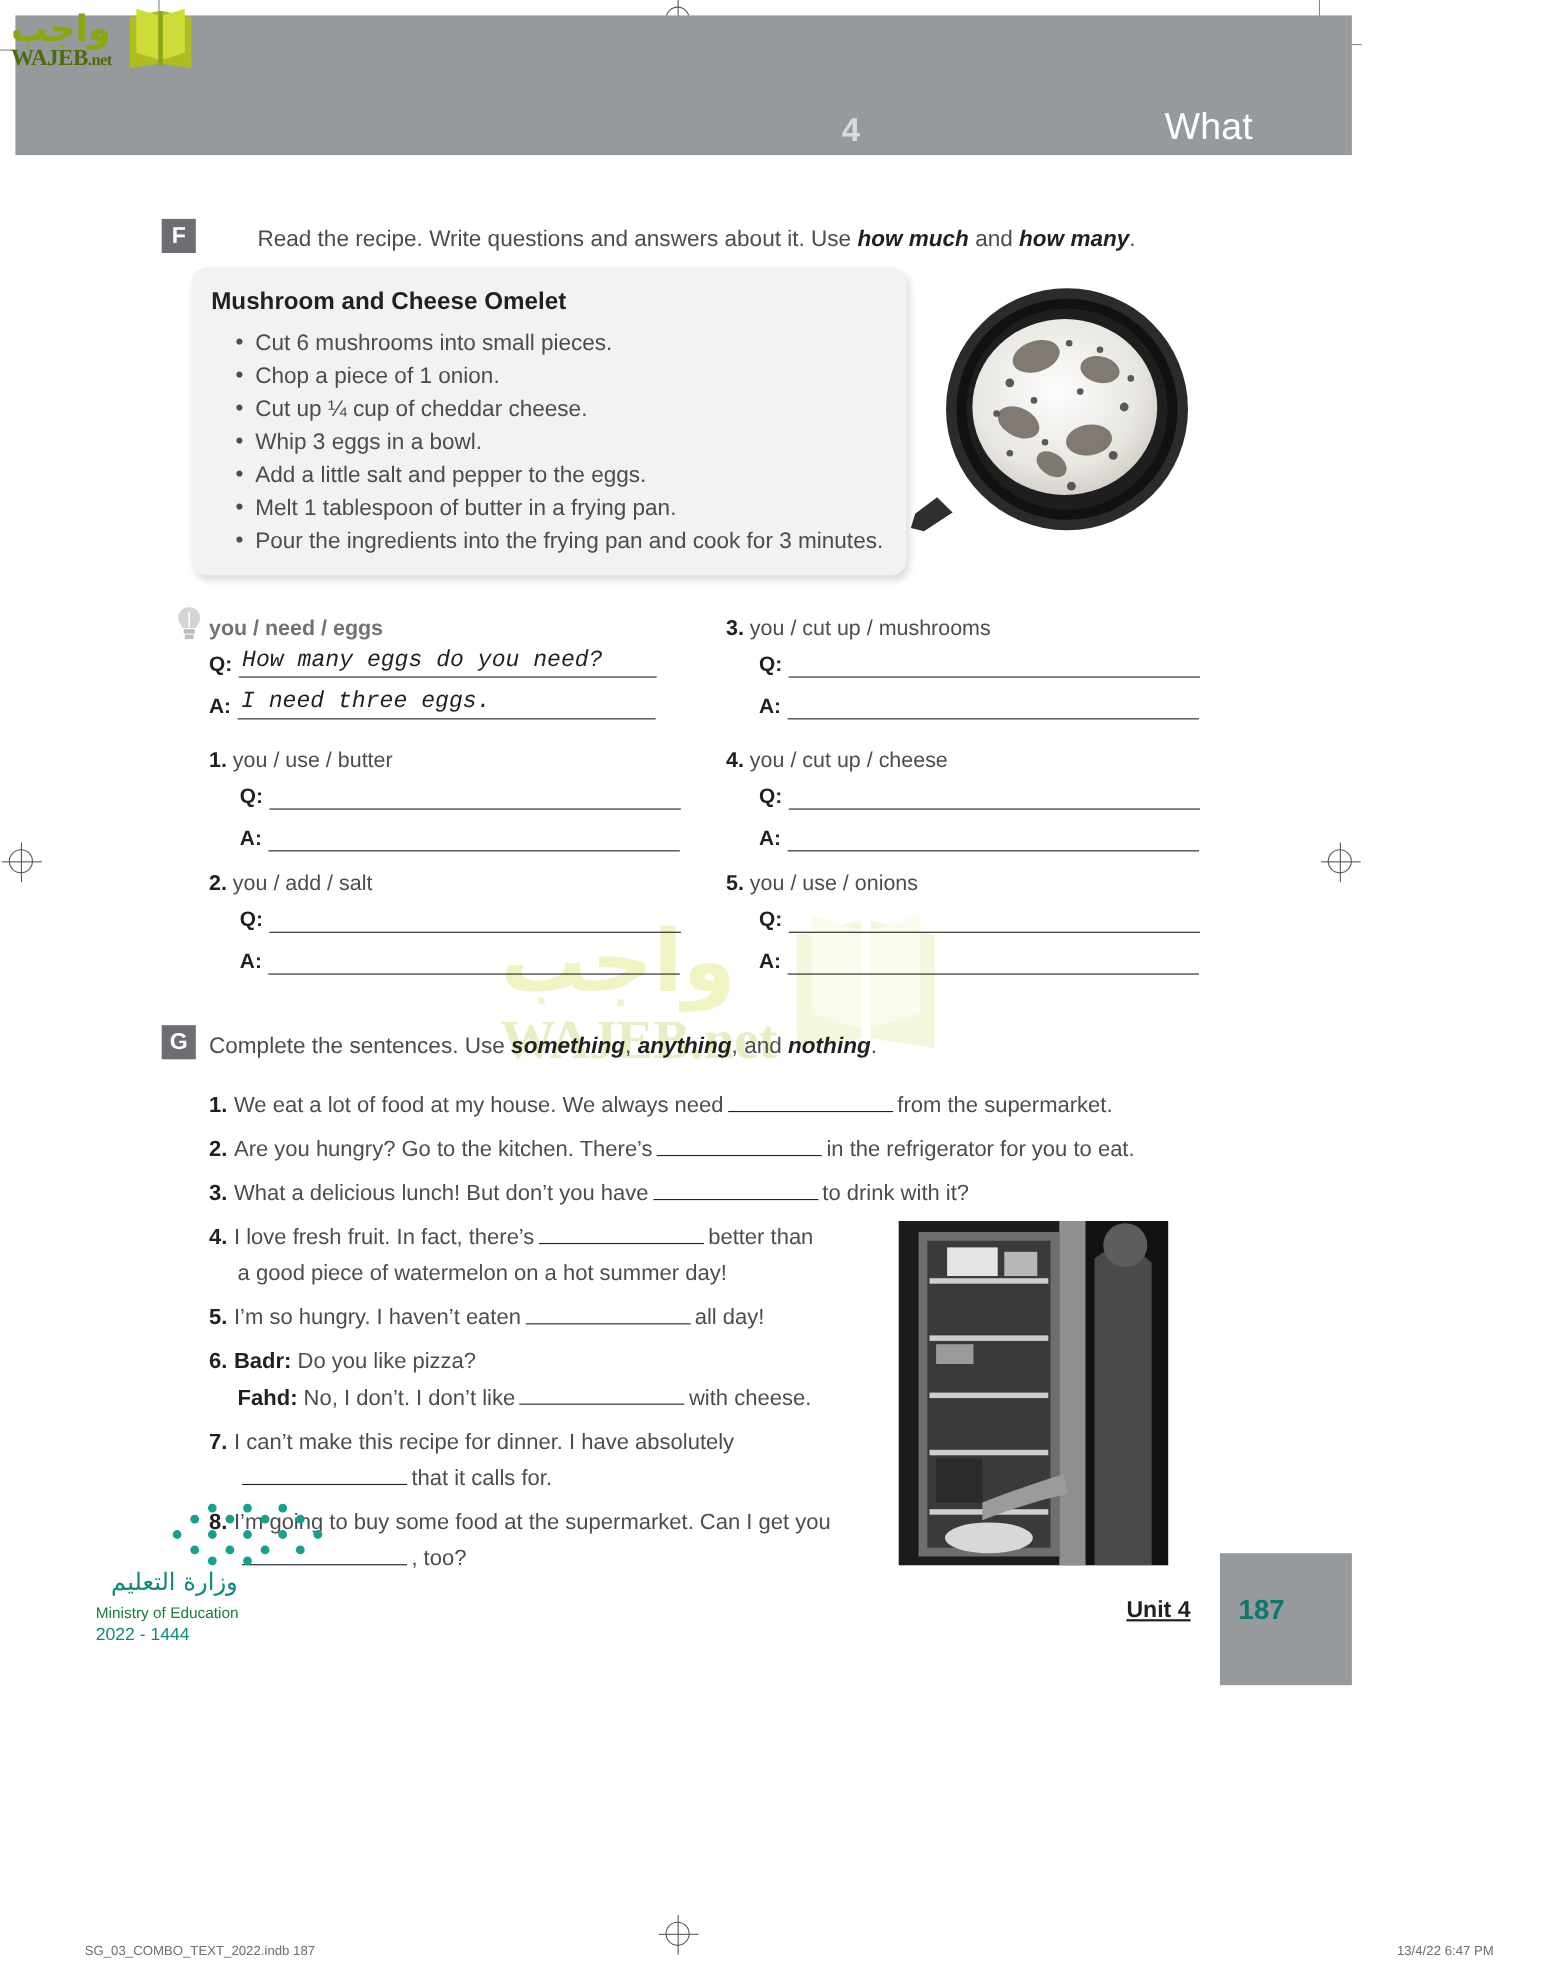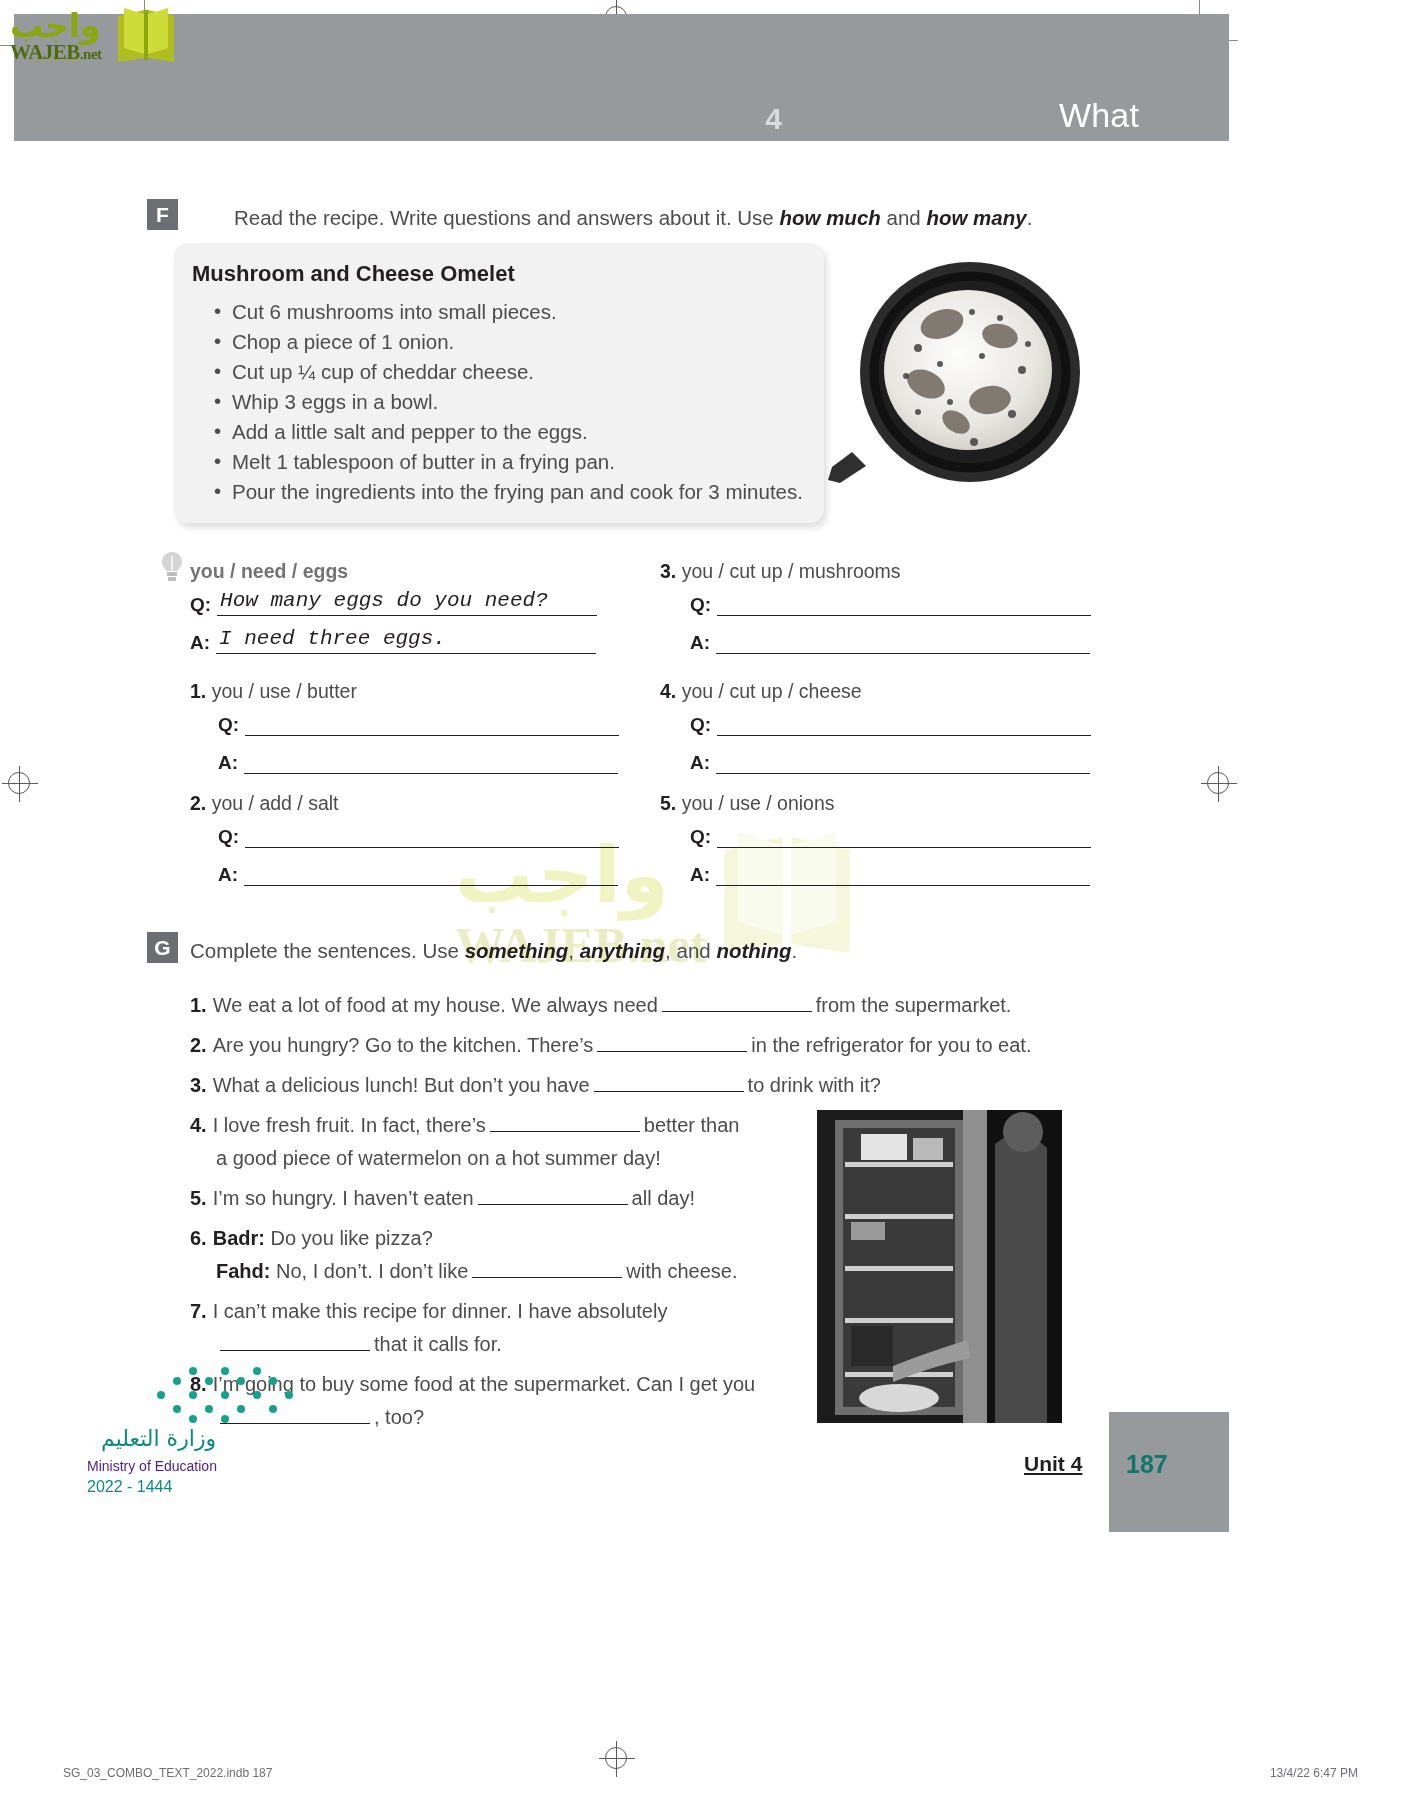--- a/index.html
+++ b/index.html
@@ -164,42 +164,42 @@
     background: #2b2b2b; overflow: hidden;
   }
 
   
   .moe { position: absolute; left: 85px; top: 1420px; width: 300px; }
   .moe-ar {
     position: absolute; left: 16px; top: 6px; font-size: 22px; color: #0f8a7e;
     font-family: "DejaVu Sans", sans-serif; direction: rtl; letter-spacing: 2px;
   }
   .moe-en {
-    position: absolute; left: 2px; top: 38px; font-size: 14px; color: #4c1d95;
+    position: absolute; left: 2px; top: 38px; font-size: 14px; color: #15803d;
     font-family: "Liberation Sans", sans-serif;
   }
   .moe-year {
     position: absolute; left: 2px; top: 58px; font-size: 16px; color: #0f8a7e;
   }
   .moe-dots { position: absolute; left: 70px; top: -55px; }
 
   .page-tab {
     position: absolute; left: 1109px; top: 1412px;
     width: 120px; height: 120px; background: #979a9c;
   }
   .page-num {
     position: absolute; left: 1126px; top: 1450px;
     font-size: 25px; font-weight: bold; color: #0f766e;
   }
   .unit-label {
     position: absolute; left: 1024px; top: 1452px;
     font-size: 21px; font-weight: bold; color: #231f20; text-decoration: underline;
   }
   .print-left {
-    position: absolute; left: 63px; top: 1766px;
+    position: absolute; left: 77px; top: 1766px;
     font-size: 12px; color: #6d6e71;
   }
   .print-right {
     position: absolute; right: 63px; top: 1766px;
     font-size: 12px; color: #6d6e71;
   }
 </style>
 </head>
 <body>
 

